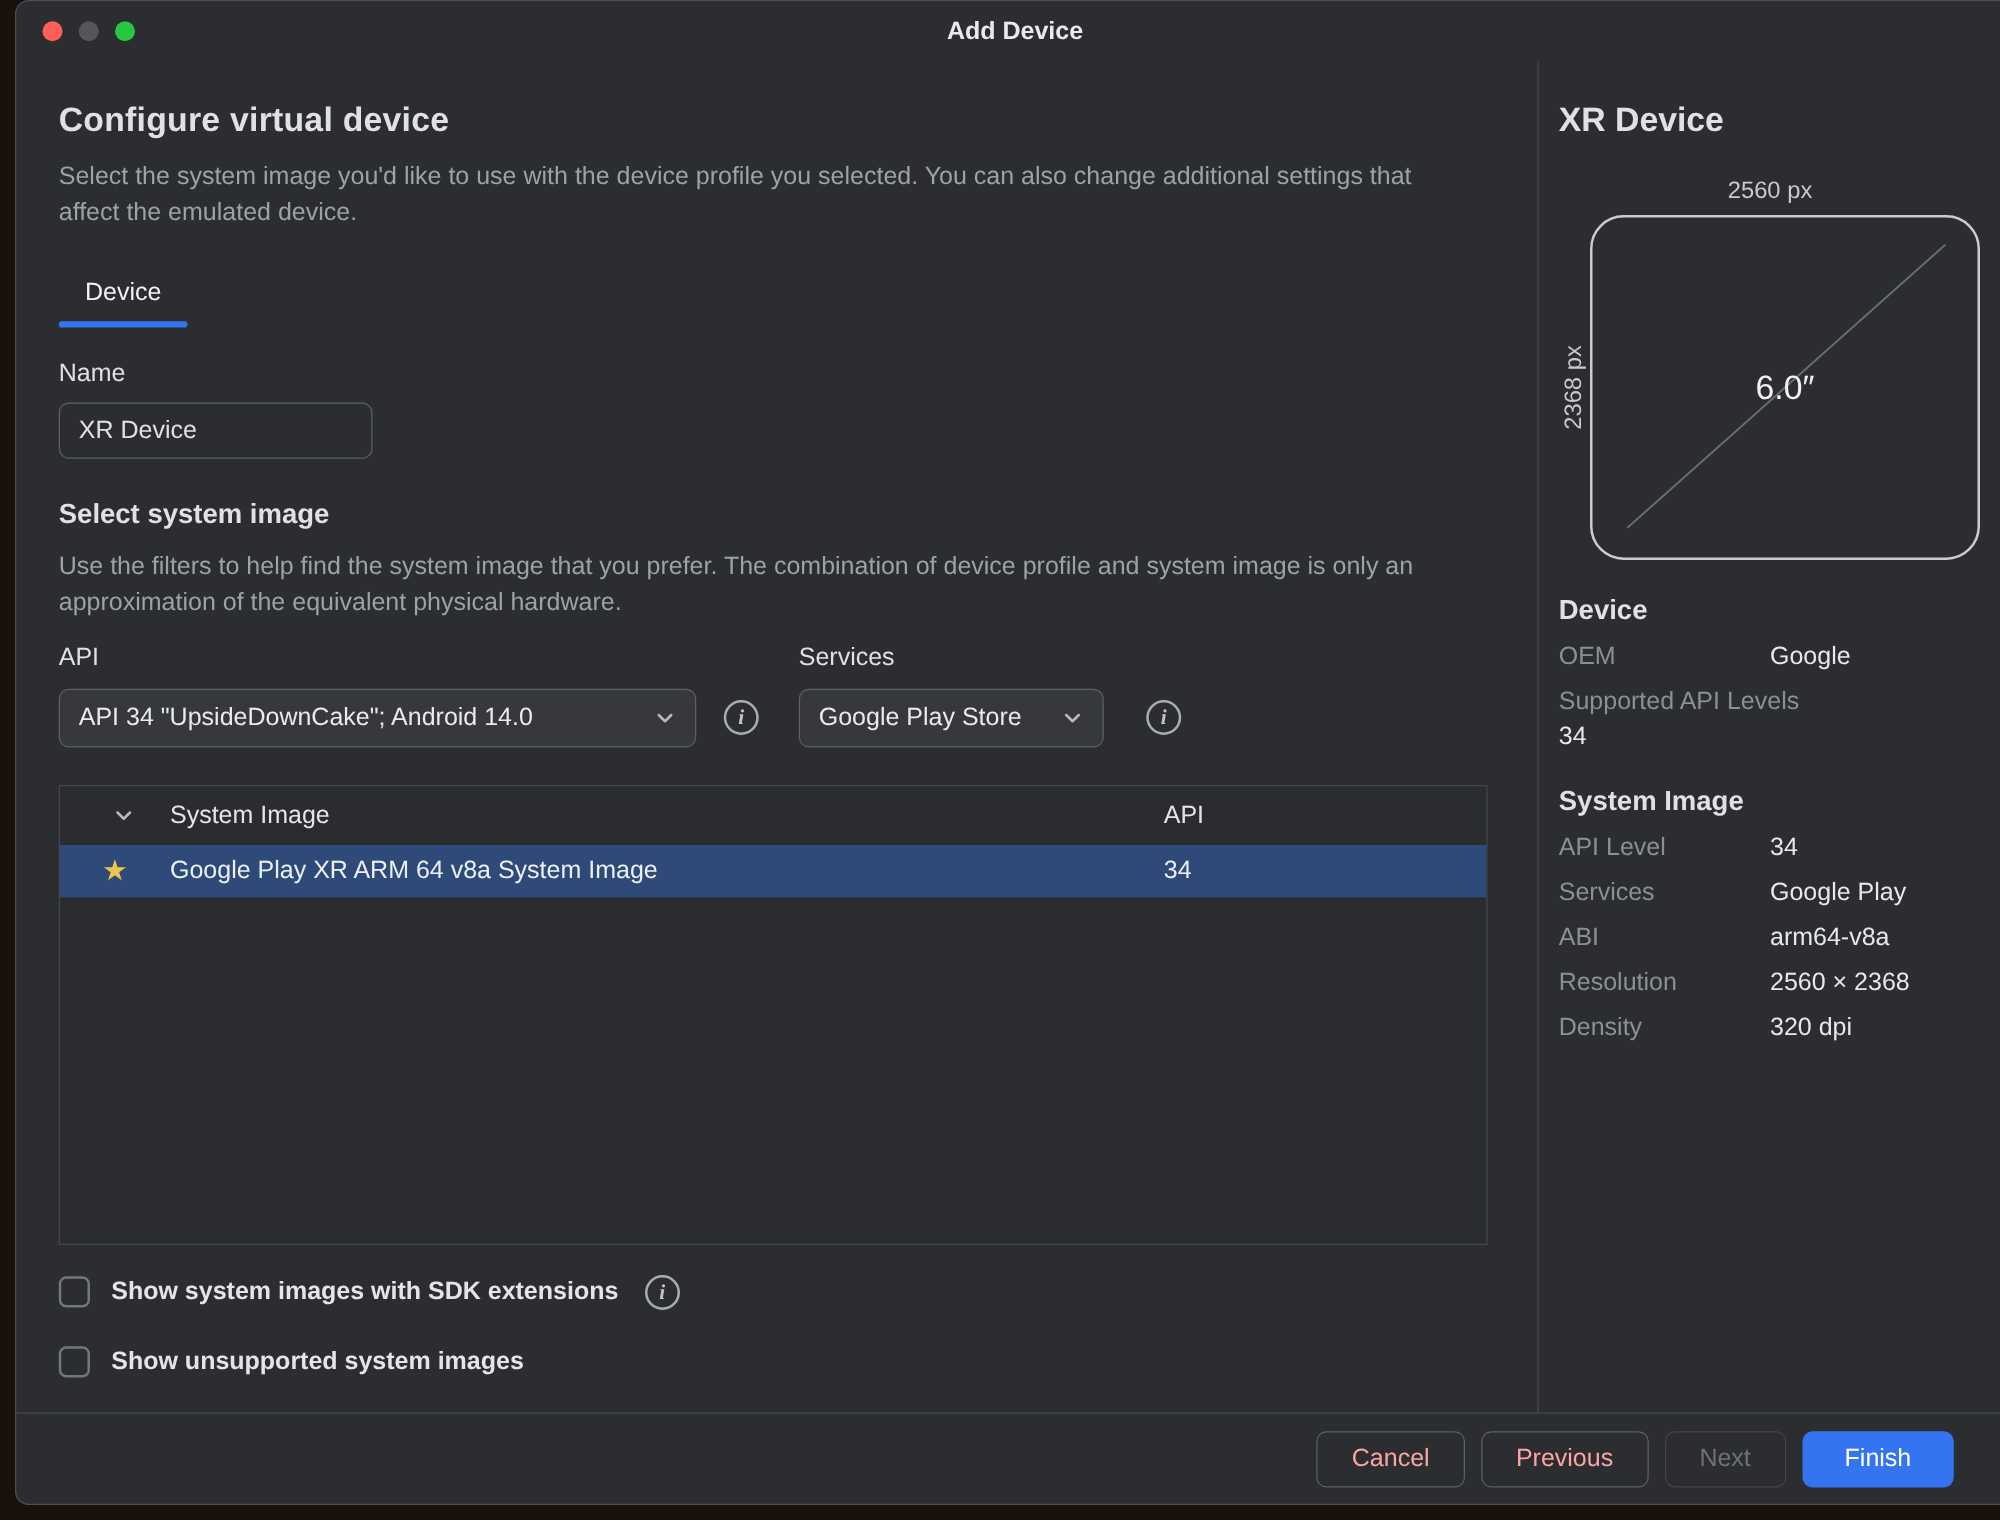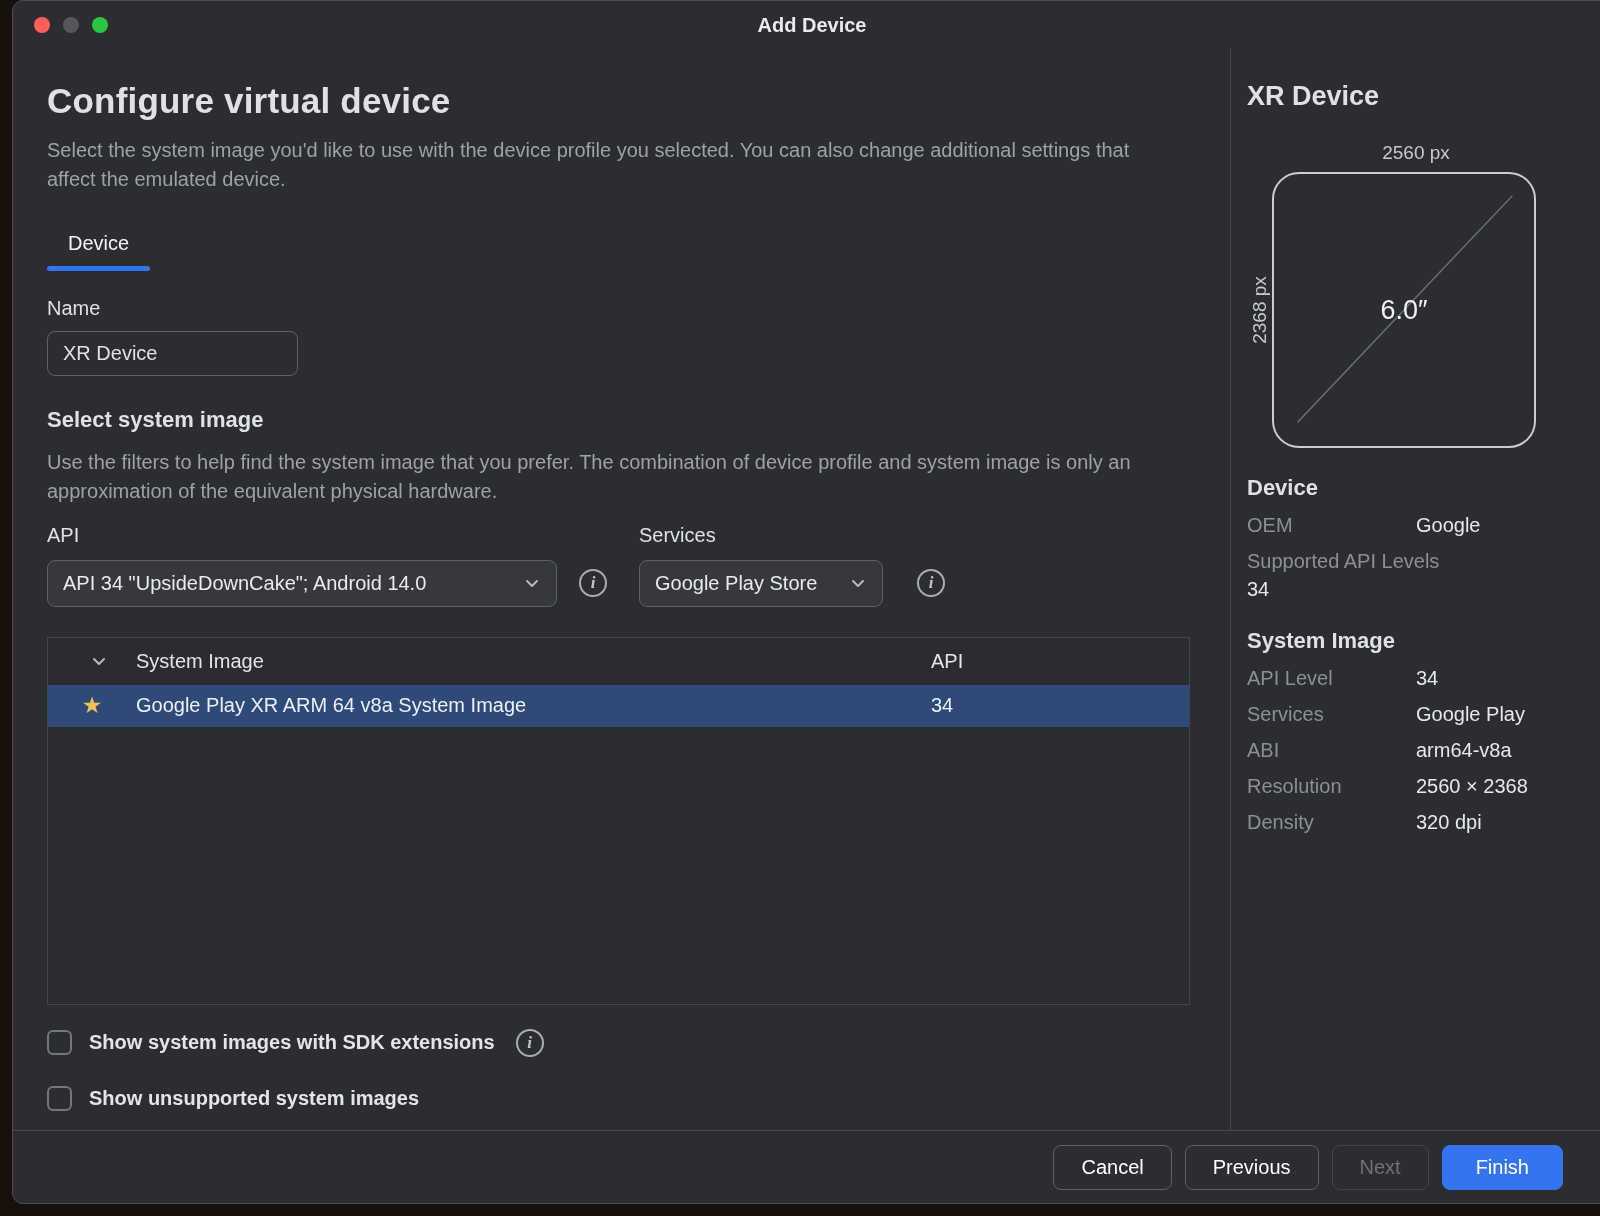--- a/index.html
+++ b/index.html
@@ -26,21 +26,21 @@
   .light.close { background:#FF5F57; }
   .light.min   { background:#54565A; }
   .light.zoom  { background:#28C73F; }
   .win-title { font-size:20px; font-weight:bold; color:#E8EAED; }
 
   
   .body-row { flex:1 1 auto; display:flex; min-height:0; }
   .main { flex:1 1 auto; padding:16px 40px 0 34px; min-width:0; }
   .side { width:381px; flex:0 0 auto; border-left:1px solid #46484D; padding:16px 24px 0 16px; }
 
-  h1.page-h { font-size:35px; font-weight:bold; margin-top:16px; letter-spacing:.2px; }
+  h1.page-h { font-size:27px; font-weight:bold; margin-top:16px; letter-spacing:.2px; }
   p.desc { font-size:20px; line-height:1.47; color:#9DA1A8; margin-top:15px; max-width:1090px; }
 
   
   .tabs { display:flex; margin-top:26px; }
   .tab { padding:11px 21px 13px; font-size:20px; color:#D3D5D9; position:relative; cursor:pointer; }
   .tab.active { color:#F2F3F5; }
   .tab.active::after {
     content:""; position:absolute; left:0; right:0; bottom:-3px; height:5px;
     border-radius:3px; background:var(--accent);
   }
@@ -90,41 +90,41 @@
   .cb-label { font-size:20px; color:#E3E5E8;font-weight:bold; }
   .cb-row .info { margin:0 0 0 21px; }
 
   
   .side h1.side-h { font-size:27px; font-weight:bold; margin-top:16px; }
   .preview { margin-top:30px; }
   .px-top { width:288px; margin-left:25px; text-align:center; font-size:19px; color:#C7C9CD; }
   .pv-row { display:flex; align-items:center; margin-top:8px; }
   .px-left { width:25px; flex:0 0 auto; display:flex; align-items:center; justify-content:center; height:276px; }
   .px-left span { transform:rotate(-90deg); white-space:nowrap; font-size:19px; color:#C7C9CD; }
-  .screen-box { width:264px; height:276px; border:2px solid #CBCDD1; border-radius:27px; position:relative; }
+  .screen-box { width:312px; height:276px; border:2px solid #CBCDD1; border-radius:27px; position:relative; }
   .screen-box svg { position:absolute; inset:0; width:100%; height:100%; }
   .screen-box line { stroke:#6B6E74; stroke-width:1.5; }
   .diag-label { position:absolute; inset:0; display:flex; align-items:center; justify-content:center; font-size:27px; color:#F0F1F3; }
 
   .side h3 { font-size:22px; font-weight:bold; margin-top:27px; }
   .kv { display:grid; grid-template-columns:169px 1fr; font-size:20px; margin-top:13px; }
   .kv .k { color:#8C8F96; }
   .kv .v { color:#E6E8EB; }
   .kv-stacked { font-size:20px; margin-top:13px; }
   .kv-stacked .k { color:#8C8F96; }
   .kv-stacked .v { color:#E6E8EB; margin-top:5px; }
 
   
   .footer {
     flex:0 0 auto; height:73px; border-top:1px solid #46484D;
     display:flex; align-items:center; justify-content:flex-end; gap:13px; padding-right:48px;
   }
   .btn {
     height:45px; padding:0 27px; border-radius:8px; font-size:20px; font-family:inherit;
-    background:transparent; border:1px solid #5D6066; color:#ffffff; cursor:pointer;
+    background:transparent; border:1px solid #5D6066; color:#fca5a5; cursor:pointer;
   }
   .btn.disabled { border-color:#44464B; color:#6E7177; cursor:default; }
   .btn.primary { background:var(--accent); border-color:var(--accent); color:#FFFFFF; padding:0 33px; }
 </style>
 </head>
 <body>
 
 <div class="dialog">
 
   <div class="titlebar">

